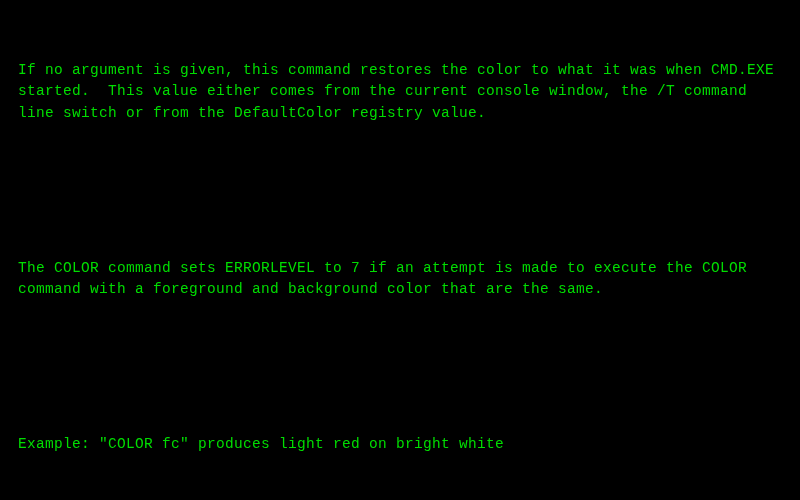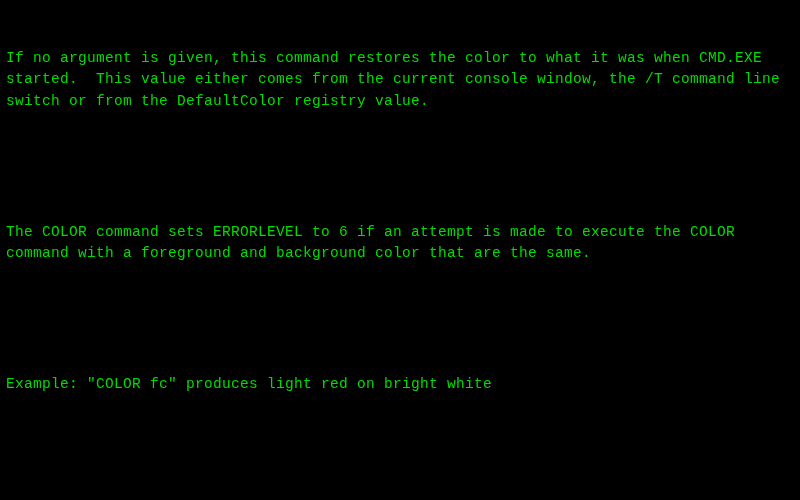--- a/index.html
+++ b/index.html
@@ -17,33 +17,33 @@
       color: #00dd00;
       padding: 4px 6px;
       overflow: hidden;
       letter-spacing: 0.3px;
     }
     .terminal {
       white-space: pre-wrap;
       word-wrap: break-word;
     }
     .block {
-      margin: 0;
+      margin: 12px;
     }
     .spacer {
       height: 1.5em;
     }
   </style>
 </head>
 <body>
 
 <div class="terminal">
   <div class="block">If no argument is given, this command restores the color to what it was when CMD.EXE started.  This value either comes from the current console window, the /T command line switch or from the DefaultColor registry value.</div>
   <div class="spacer"></div>
-  <div class="block">The COLOR command sets ERRORLEVEL to 6 if an attempt is made to execute the COLOR command with a foreground and background color that are the same.</div>
+  <div class="block">The COLOR command sets ERRORLEVEL to 7 if an attempt is made to execute the COLOR command with a foreground and background color that are the same.</div>
   <div class="spacer"></div>
   <div class="block">Example: "COLOR fc" produces light red on bright white</div>
   <div class="spacer"></div>
 
   
   
 
   
   
 

